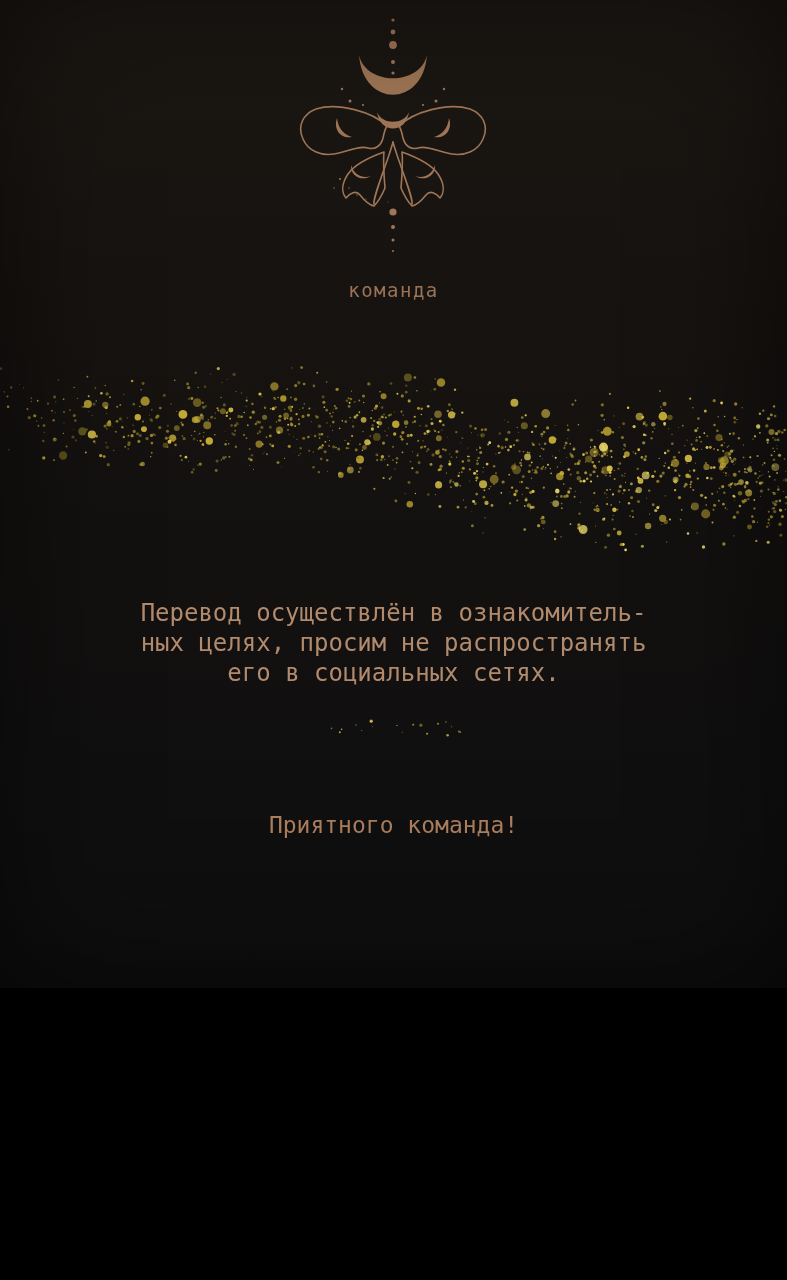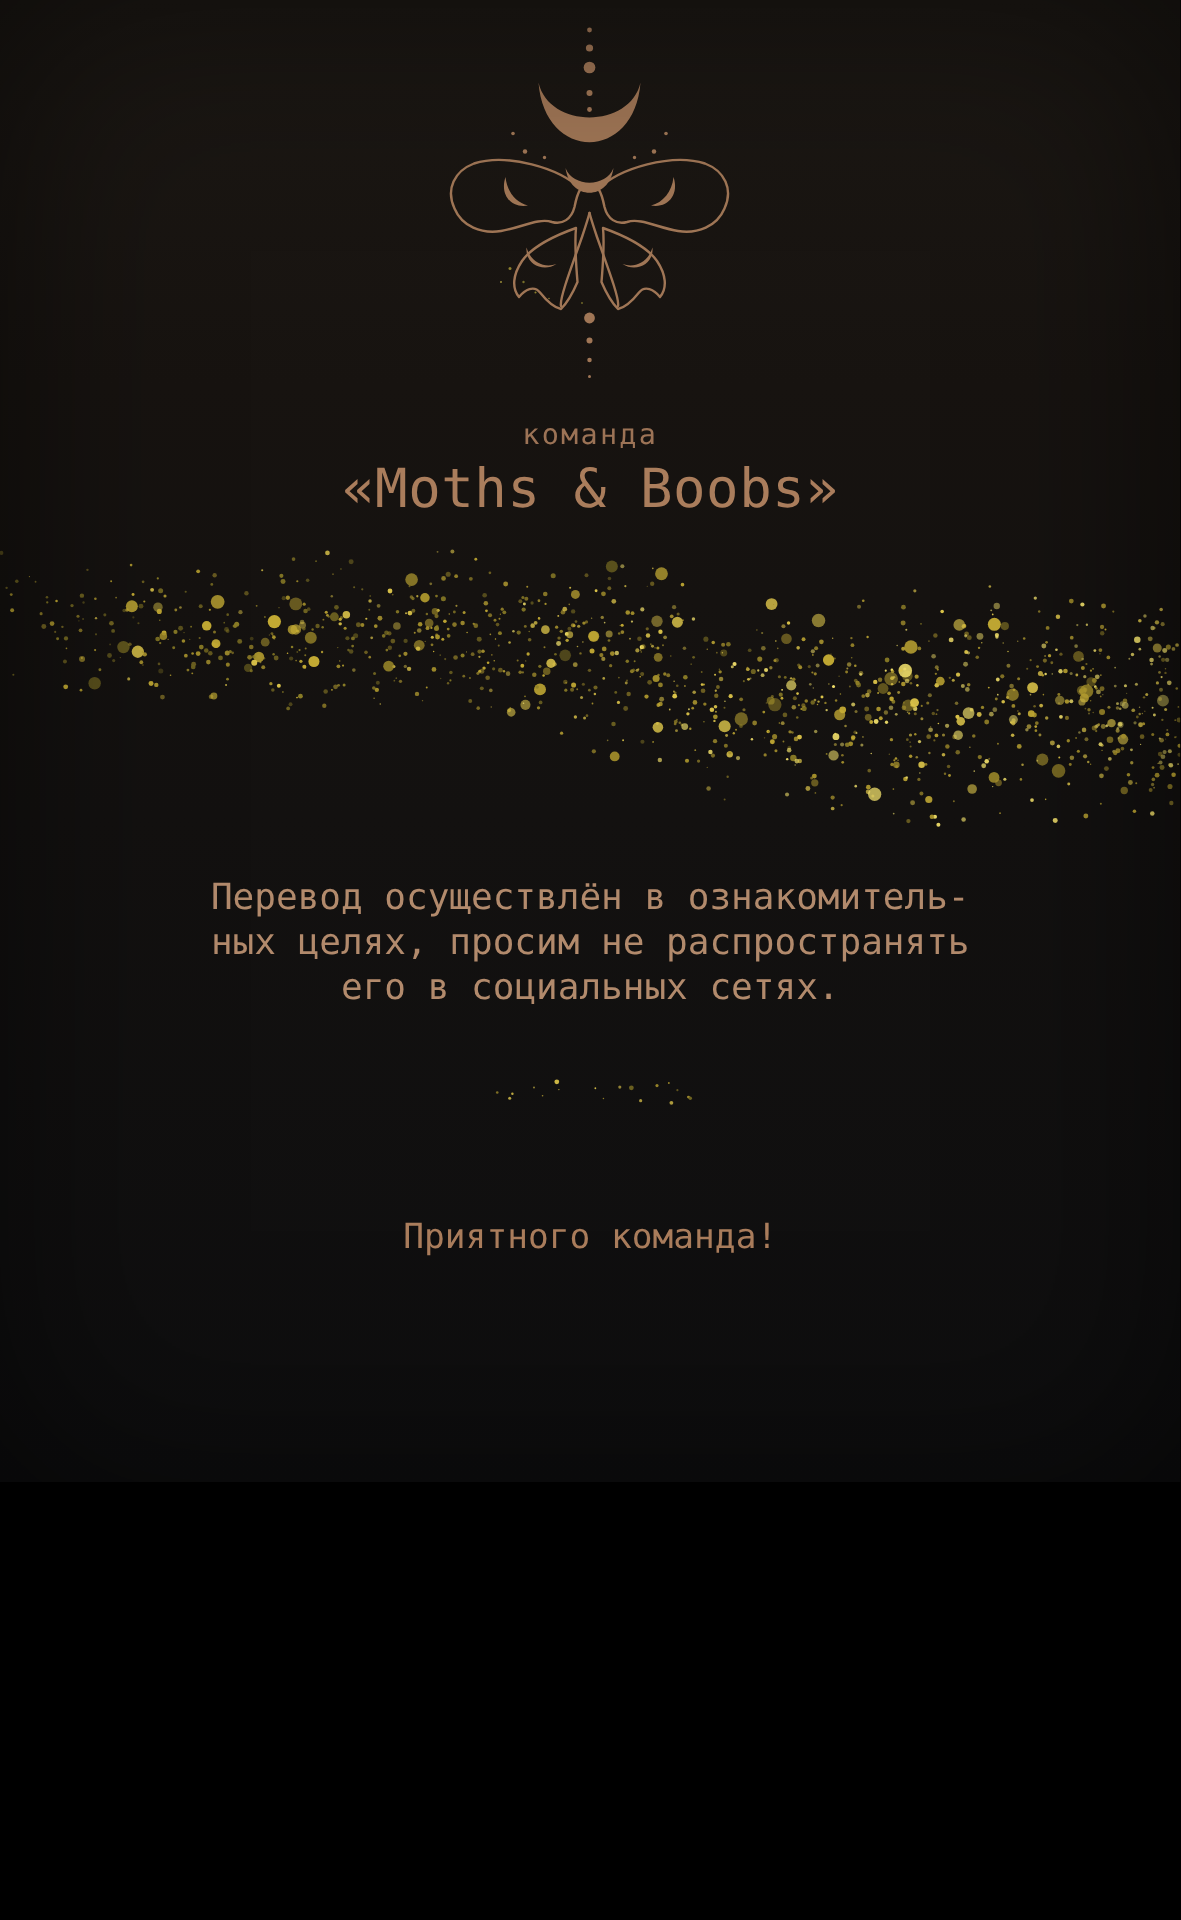--- a/index.html
+++ b/index.html
@@ -21,21 +21,21 @@
   .team-label{
     position:absolute; top:279px; left:0; width:100%; text-align:center;
     font-size:19px; letter-spacing:1.5px; color:var(--label-copper);
   }
   .team-name{
     position:absolute; top:306px; left:0; width:100%; text-align:center;
     font-size:36px; letter-spacing:.4px; color:var(--title-copper);
   }
   .glitter{position:absolute; left:0; top:352px; width:787px; height:200px;}
   .notice{
-    position:absolute; top:583px; left:0; width:100%; text-align:center;
+    position:absolute; top:598px; left:0; width:100%; text-align:center;
     font-size:24px; line-height:30px; color:var(--text-copper);
   }
   .sparkle{position:absolute; left:330px; top:712px; width:140px; height:36px;}
   .greeting{
     position:absolute; top:812px; left:0; width:100%; text-align:center;
     font-size:23px; color:var(--title-copper);
   }
   .qr{position:absolute; left:343px; top:992px; width:100px; height:100px; color:#a2775c;}
   .vk{
     position:absolute; top:1106px; left:0; width:100%; text-align:center;
@@ -89,21 +89,20 @@
       <circle cx="70" cy="173" r="1.0" fill="#a99a35"></circle>
       <circle cx="79" cy="182" r="0.8" fill="#8f8530"></circle>
       <circle cx="64" cy="182" r="0.7" fill="#b0a040"></circle>
       <circle cx="87" cy="189" r="0.7" fill="#a99a35"></circle>
       <circle cx="118" cy="196" r="0.6" fill="#8f8530"></circle>
       <circle cx="96" cy="193" r="0.5" fill="#b0a040"></circle>
     </g>
   </svg>
 
   <div class="team-label">команда</div>
-  <div class="team-name">«Moths &amp; Boobs»</div>
 
   <svg class="glitter" viewBox="0 0 787 200" aria-hidden="true">
       <circle cx="551.1" cy="150.6" r="0.63" fill="#a8932c" opacity="0.79"></circle>
       <circle cx="711.3" cy="126.6" r="1.37" fill="#a8932c" opacity="0.73"></circle>
       <circle cx="604.9" cy="98.6" r="3.54" fill="#8a7c26" opacity="0.60"></circle>
       <circle cx="112.1" cy="74.2" r="0.44" fill="#c4ab34" opacity="0.72"></circle>
       <circle cx="678.5" cy="75.5" r="0.47" fill="#dcc44a" opacity="0.58"></circle>
       <circle cx="579.4" cy="109.0" r="1.52" fill="#a8932c" opacity="0.61"></circle>
       <circle cx="333.3" cy="70.1" r="1.30" fill="#8a7c26" opacity="0.97"></circle>
       <circle cx="436.7" cy="79.9" r="0.42" fill="#c4ab34" opacity="0.79"></circle>

